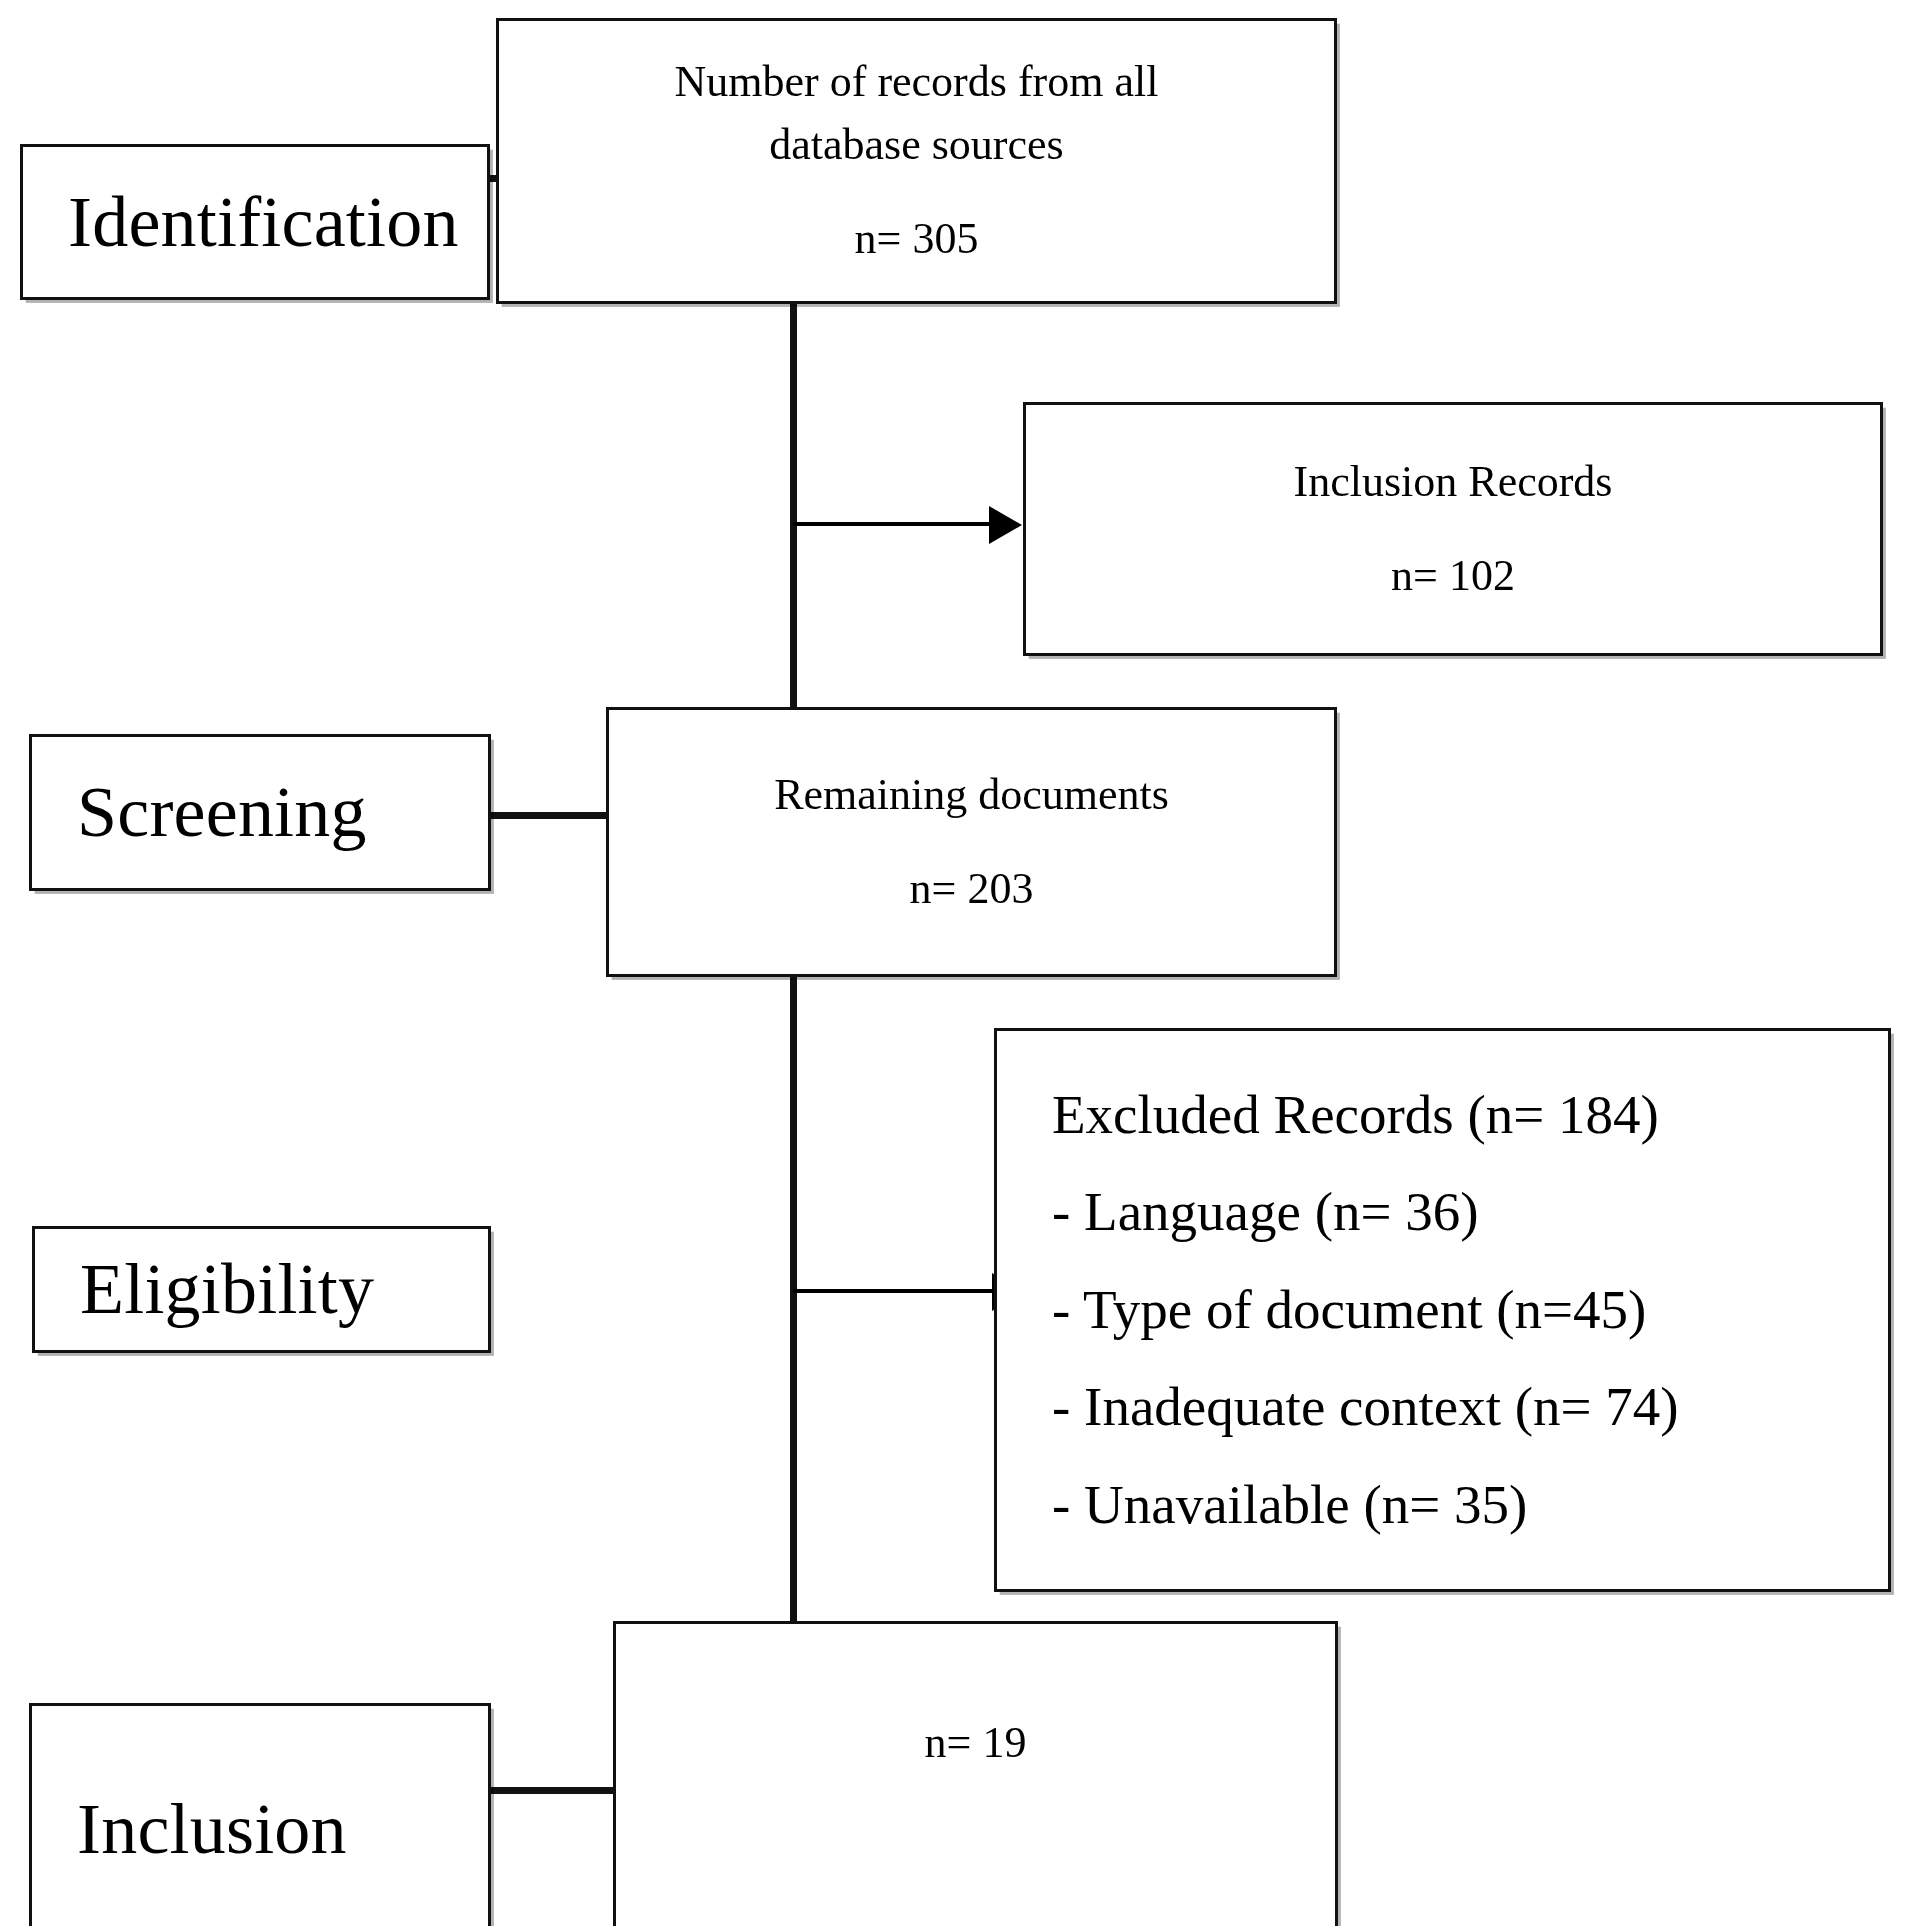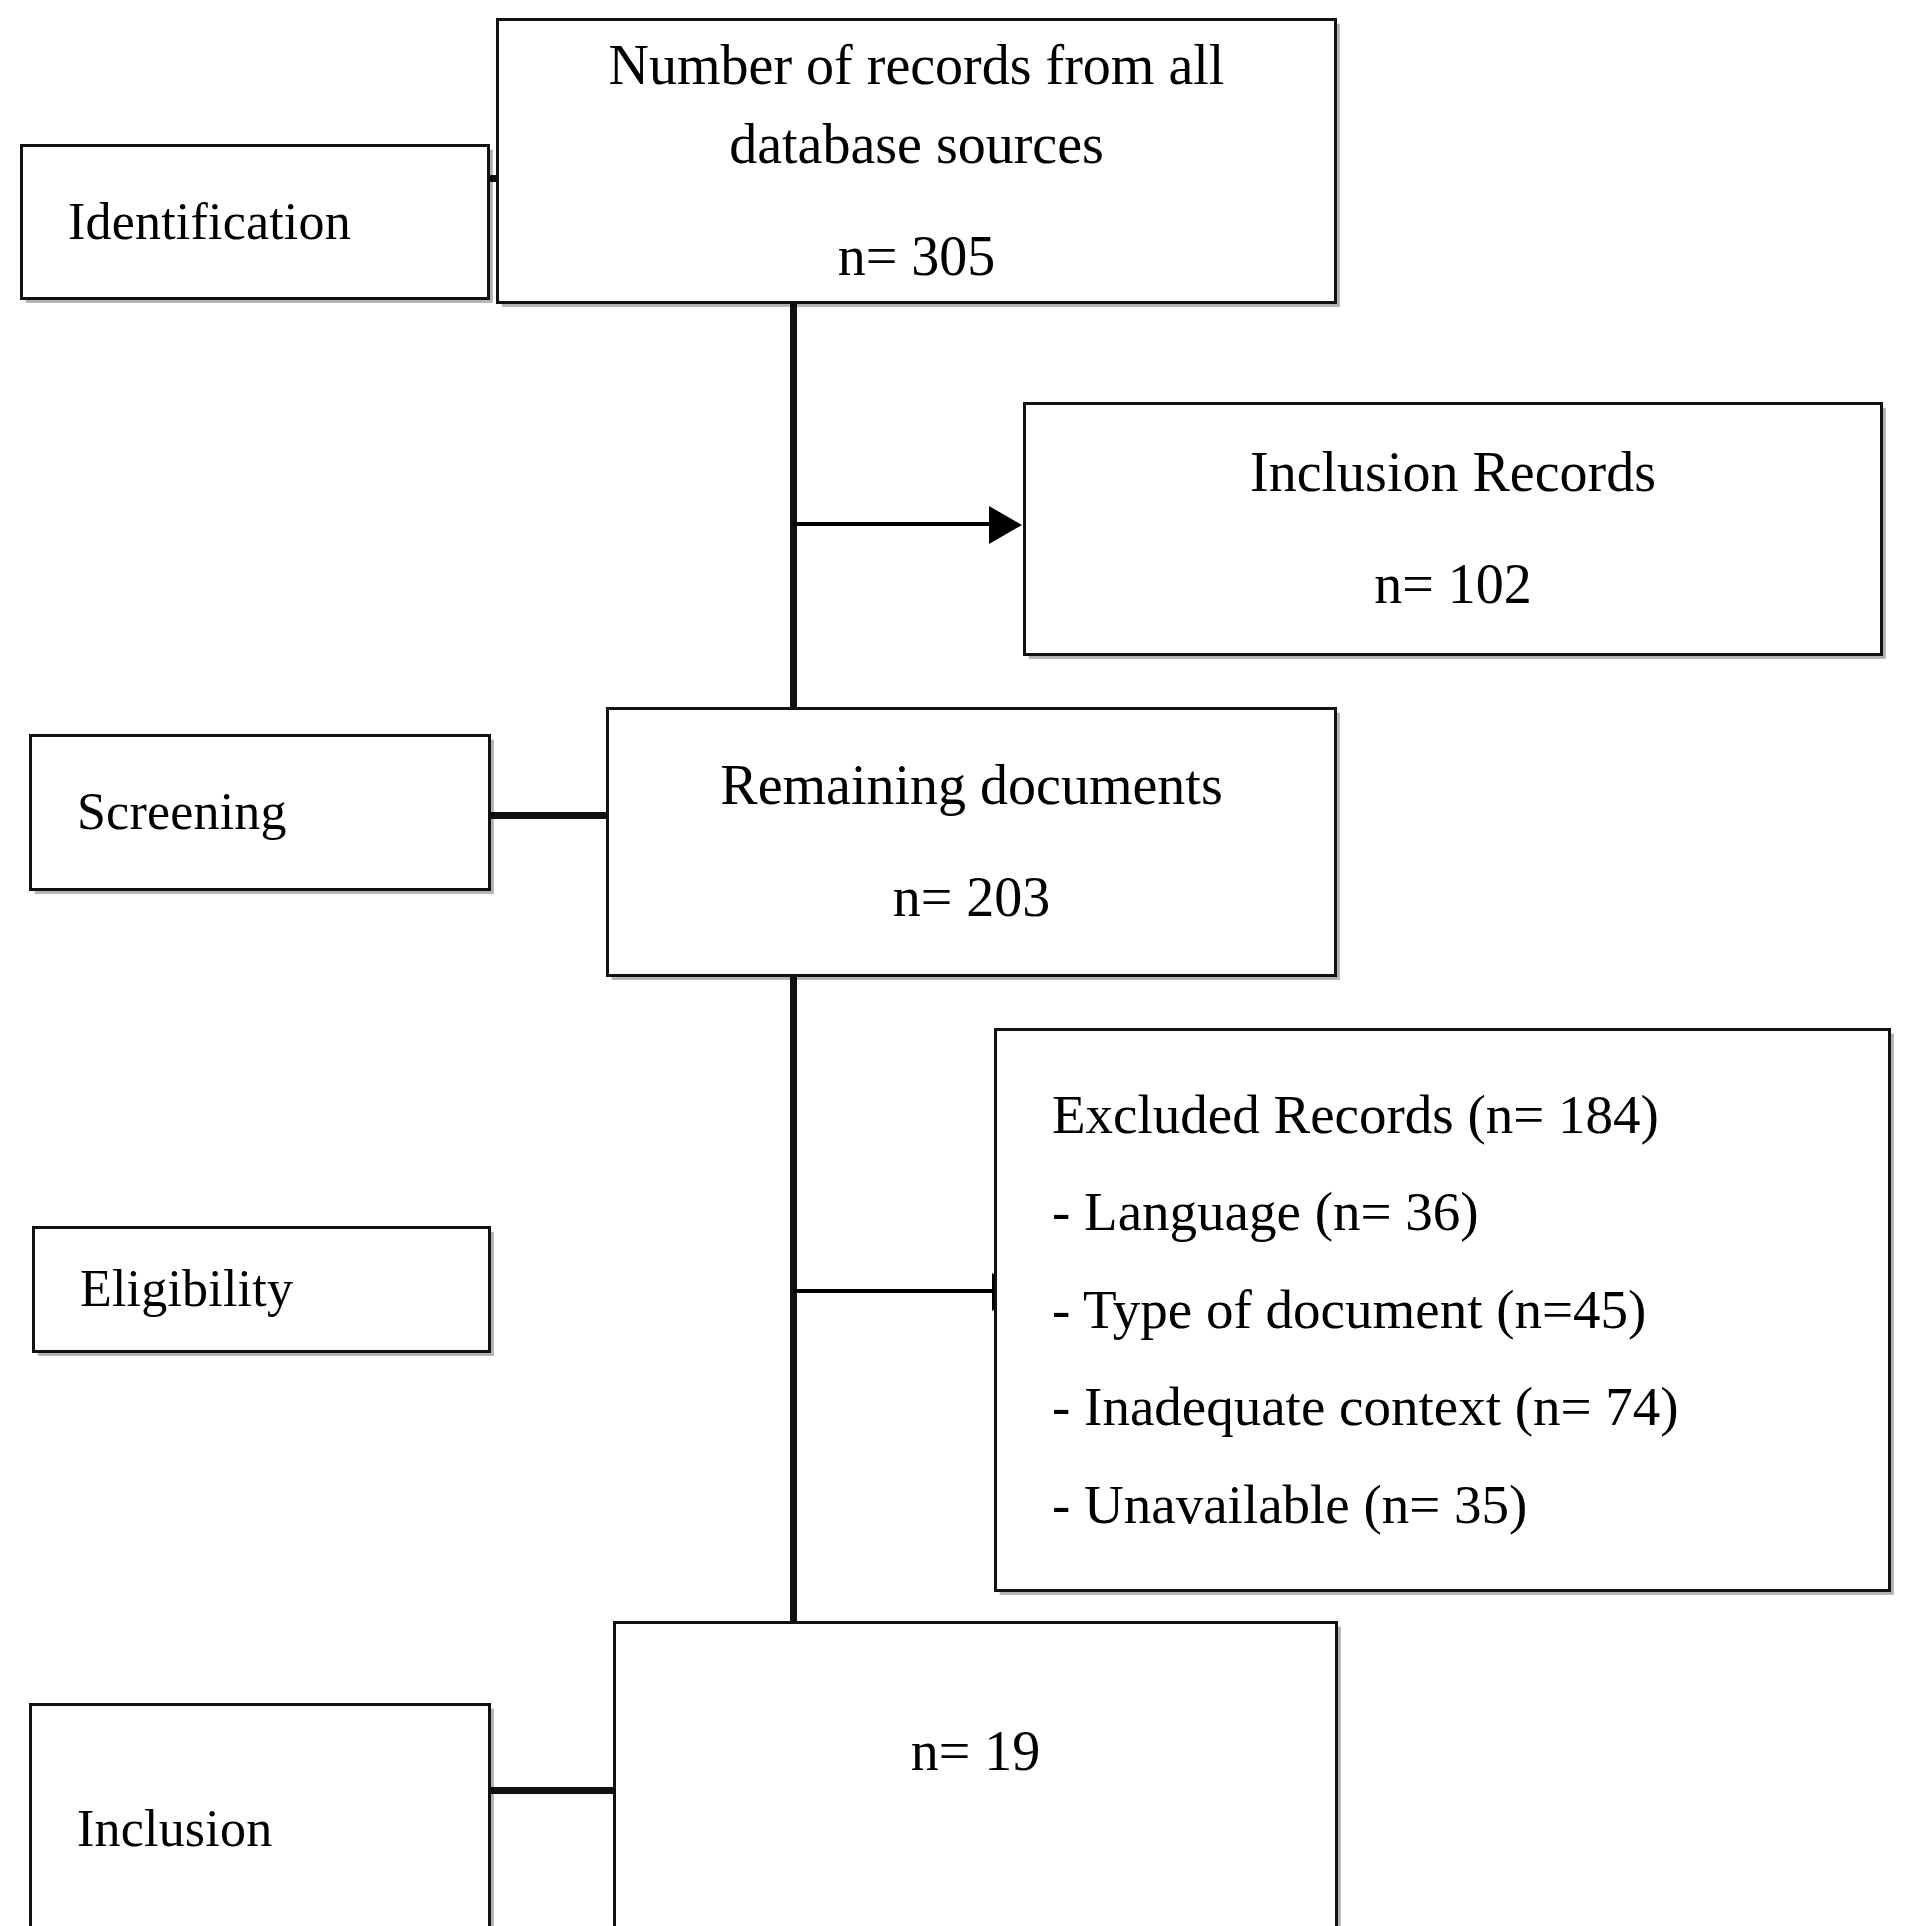--- a/index.html
+++ b/index.html
@@ -33,34 +33,34 @@
     flex-direction: column;
     justify-content: center;
   }
 
   
   .stage-box .box-inner {
     align-items: flex-start;
     padding-left: 45px;
   }
   .stage-label {
-    font-size: 52px;
+    font-size: 72px;
     line-height: 1.12;
     letter-spacing: 0.2px;
     white-space: nowrap;
   }
 
   
   .node-box .box-inner {
     align-items: center;
     text-align: center;
     padding: 0 24.5px;
   }
   .node-line {
-    font-size: 56px;
+    font-size: 44px;
     line-height: 1.42;
     white-space: nowrap;
   }
   .node-line.gap-top { margin-top: 32px; }
 
   
   .list-box .box-inner {
     align-items: flex-start;
     text-align: left;
     padding-left: 55px;

